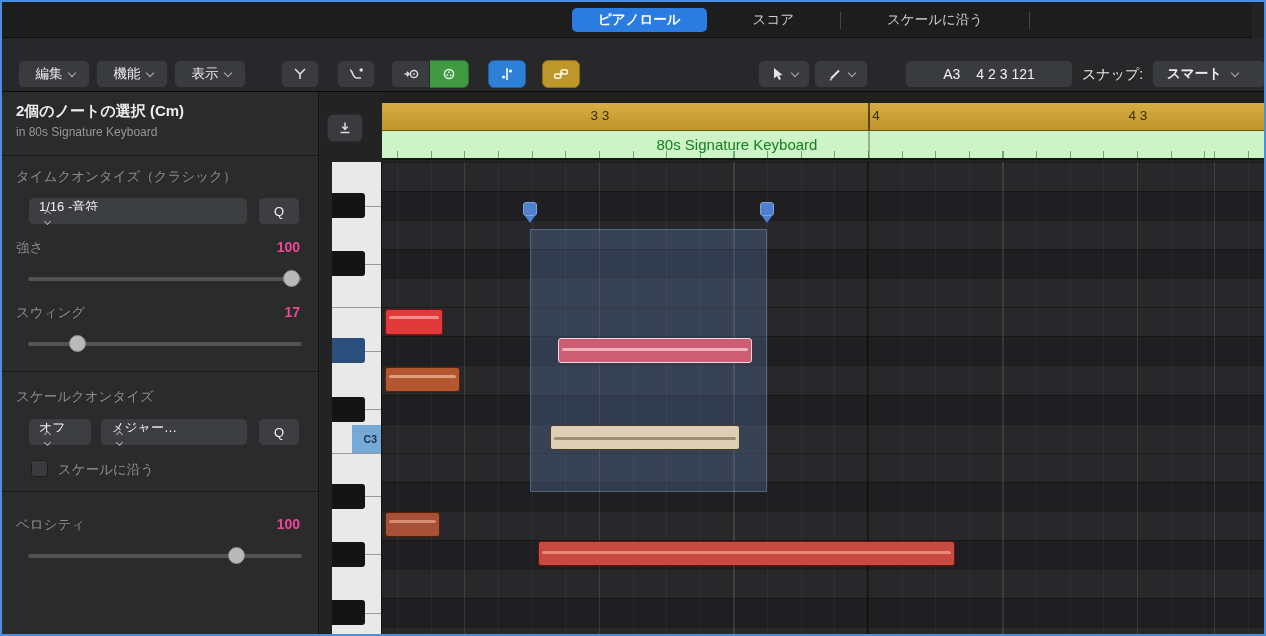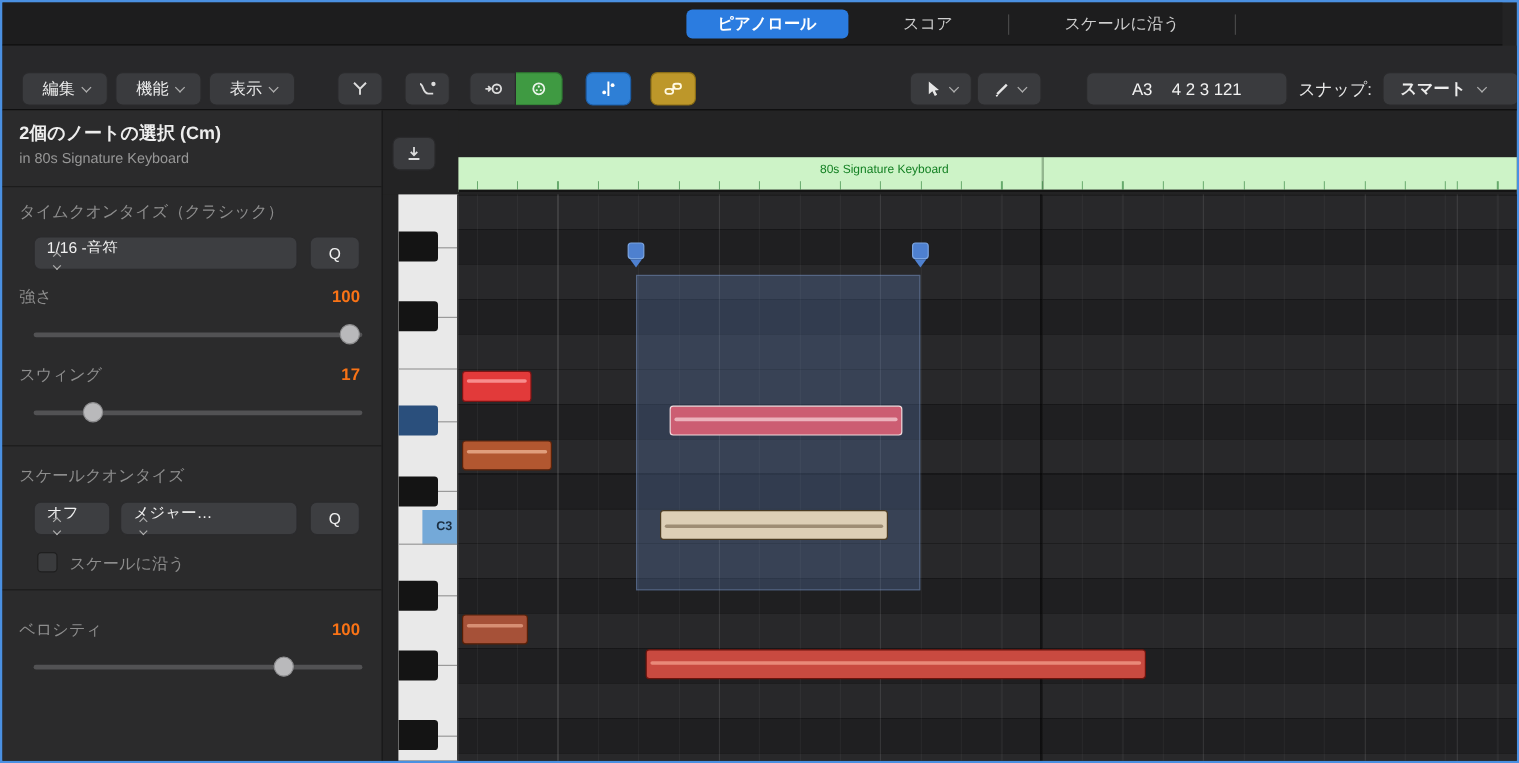--- a/index.html
+++ b/index.html
@@ -27,21 +27,21 @@
   .on-yellow{background:#bd972a !important;border-color:#8a6d16 !important;}
   .disp{position:absolute;top:22px;height:28px;background:#3a3b3e;border:1px solid #2a2a2c;border-radius:6px;display:flex;align-items:center;justify-content:center;gap:16px;color:#f2f2f2;font-size:14px;}
   .snap-label{position:absolute;top:28px;color:#e8e8e8;font-size:14px;}
 
   
   .inspector{position:absolute;left:0;top:90px;width:317px;bottom:0;background:#2b2b2c;border-right:1px solid #151515;}
   .insp-title{position:absolute;left:14px;top:10px;font-size:15px;font-weight:bold;color:#ededed;white-space:nowrap;}
   .insp-sub{position:absolute;left:14px;top:33px;font-size:12px;color:#979797;}
   .divider{position:absolute;left:0;right:0;height:1px;background:#1c1c1c;}
   .sec-label{position:absolute;left:14px;font-size:13.5px;color:#8d8d8d;white-space:nowrap;}
-  .val{position:absolute;right:18px;font-size:14px;font-weight:bold;color:#f97316;}
+  .val{position:absolute;right:18px;font-size:14px;font-weight:bold;color:#ec4899;}
   .dd{position:absolute;height:28px;background:#3d3e41;border:1px solid #2b2b2d;border-radius:6px;display:flex;align-items:flex-start;color:#f0f0f0;font-size:13px;padding:0 8px 0 10px;flex-direction:column;}
   .dd .dtext{flex:1;white-space:nowrap;overflow:hidden;}
   .stepper{display:flex;flex-direction:column;gap:3px;align-items:center;margin-left:6px;}
   .st-up{width:5px;height:5px;border-top:1.5px solid #aeaeae;border-right:1.5px solid #aeaeae;transform:rotate(-45deg);}
   .st-dn{width:5px;height:5px;border-bottom:1.5px solid #aeaeae;border-right:1.5px solid #aeaeae;transform:rotate(45deg);}
   .qbtn{position:absolute;width:42px;height:28px;background:#3d3e41;border:1px solid #2b2b2d;border-radius:6px;color:#f0f0f0;font-size:13px;display:flex;align-items:center;justify-content:center;}
   .slider{position:absolute;left:26px;width:274px;height:18px;}
   .slider .track{position:absolute;left:0;right:0;top:7px;height:3.5px;border-radius:2px;background:#525254;}
   .slider .thumb{position:absolute;top:0;width:17px;height:17px;border-radius:50%;background:#b9b9bb;border:1px solid #8c8c8e;}
   .checkbox{position:absolute;width:17px;height:17px;background:#3a3b3d;border:1px solid #1f1f1f;border-radius:3.5px;}
@@ -52,21 +52,21 @@
   .dl-btn{position:absolute;left:8px;top:22px;width:36px;height:28px;background:#3a3b3e;border:1px solid #2a2a2c;border-radius:6px;display:flex;align-items:center;justify-content:center;}
 
   
   .ruler{position:absolute;left:380px;top:90px;width:884px;height:39px;background:#202021;}
   .ruler-band{position:absolute;left:0;right:0;bottom:0;height:28px;background:linear-gradient(#d6ae44,#c09429);border-bottom:1px solid #6e5512;}
   .ruler-label{position:absolute;top:5px;transform:translateX(-50%);font-size:13.5px;color:#3a2d05;white-space:nowrap;}
   .ruler-barline{position:absolute;top:0;bottom:0;width:2px;background:rgba(60,45,8,0.8);}
 
   
   .region-strip{position:absolute;left:380px;top:129px;width:884px;height:29px;background:#cdf3c7;border-bottom:2px solid #141414;}
-  .region-name{position:absolute;left:0;width:710px;top:5px;text-align:center;font-size:10px;color:#138023;}
+  .region-name{position:absolute;left:0;width:710px;top:5px;text-align:center;font-size:15px;color:#138023;}
   .region-ticks{position:absolute;left:0;right:0;bottom:0;height:7px;background:repeating-linear-gradient(90deg,rgba(20,110,35,0.55) 0 1px,transparent 1px 33.625px);background-position:-52px 0;}
   .region-barline{position:absolute;top:0;bottom:0;width:2px;background:rgba(40,70,40,0.35);}
 
   
   .kb-gutter{position:absolute;left:317px;top:160px;width:13px;bottom:0;background:#232324;}
   .keyboard{position:absolute;left:330px;top:160px;width:50px;bottom:0;background:#e9e9e9;border-right:1px solid #121212;overflow:hidden;}
   .kb-black{position:absolute;left:0;width:33px;background:#141414;border-radius:0 3px 3px 0;}
   .kb-line{position:absolute;height:1px;background:#9a9a9a;}
   .kb-hl-white{position:absolute;left:0;right:0;background:#74a9d8;}
   .kb-c-label{position:absolute;right:4px;font-size:10.5px;font-weight:bold;color:#1c2f42;}
@@ -275,20 +275,26 @@
     <div class="dl-btn">
       <span>
         <svg width="16" height="16" viewBox="0 0 16 16" fill="none" stroke="#dcdcdc" stroke-width="1.5">
             <path d="M8 2.5 V9 M5.3 6.6 L8 9.4 L10.7 6.6"></path>
             <path d="M3.5 12.5 H12.5"></path>
           </svg>
       </span>
     </div>
   </div>
 
+  <div class="ruler">
+    <div class="ruler-band">
+      <span><span class="ruler-label" style="left: 218px;">3 3</span><span class="ruler-label" style="left: 494px;">4</span><span class="ruler-label" style="left: 756px;">4 3</span></span>
+      <div class="ruler-barline" style="left:486px;"></div>
+    </div>
+  </div>
 
   <div class="region-strip">
     <div class="region-name">80s Signature Keyboard</div>
     <div class="region-barline" style="left:486px;"></div>
     <div class="region-ticks"></div>
   </div>
 
   <div class="kb-gutter"></div>
   <div class="keyboard">
       <div class="kb-black" style="top: 31.07px; height: 25.07px;"></div>

